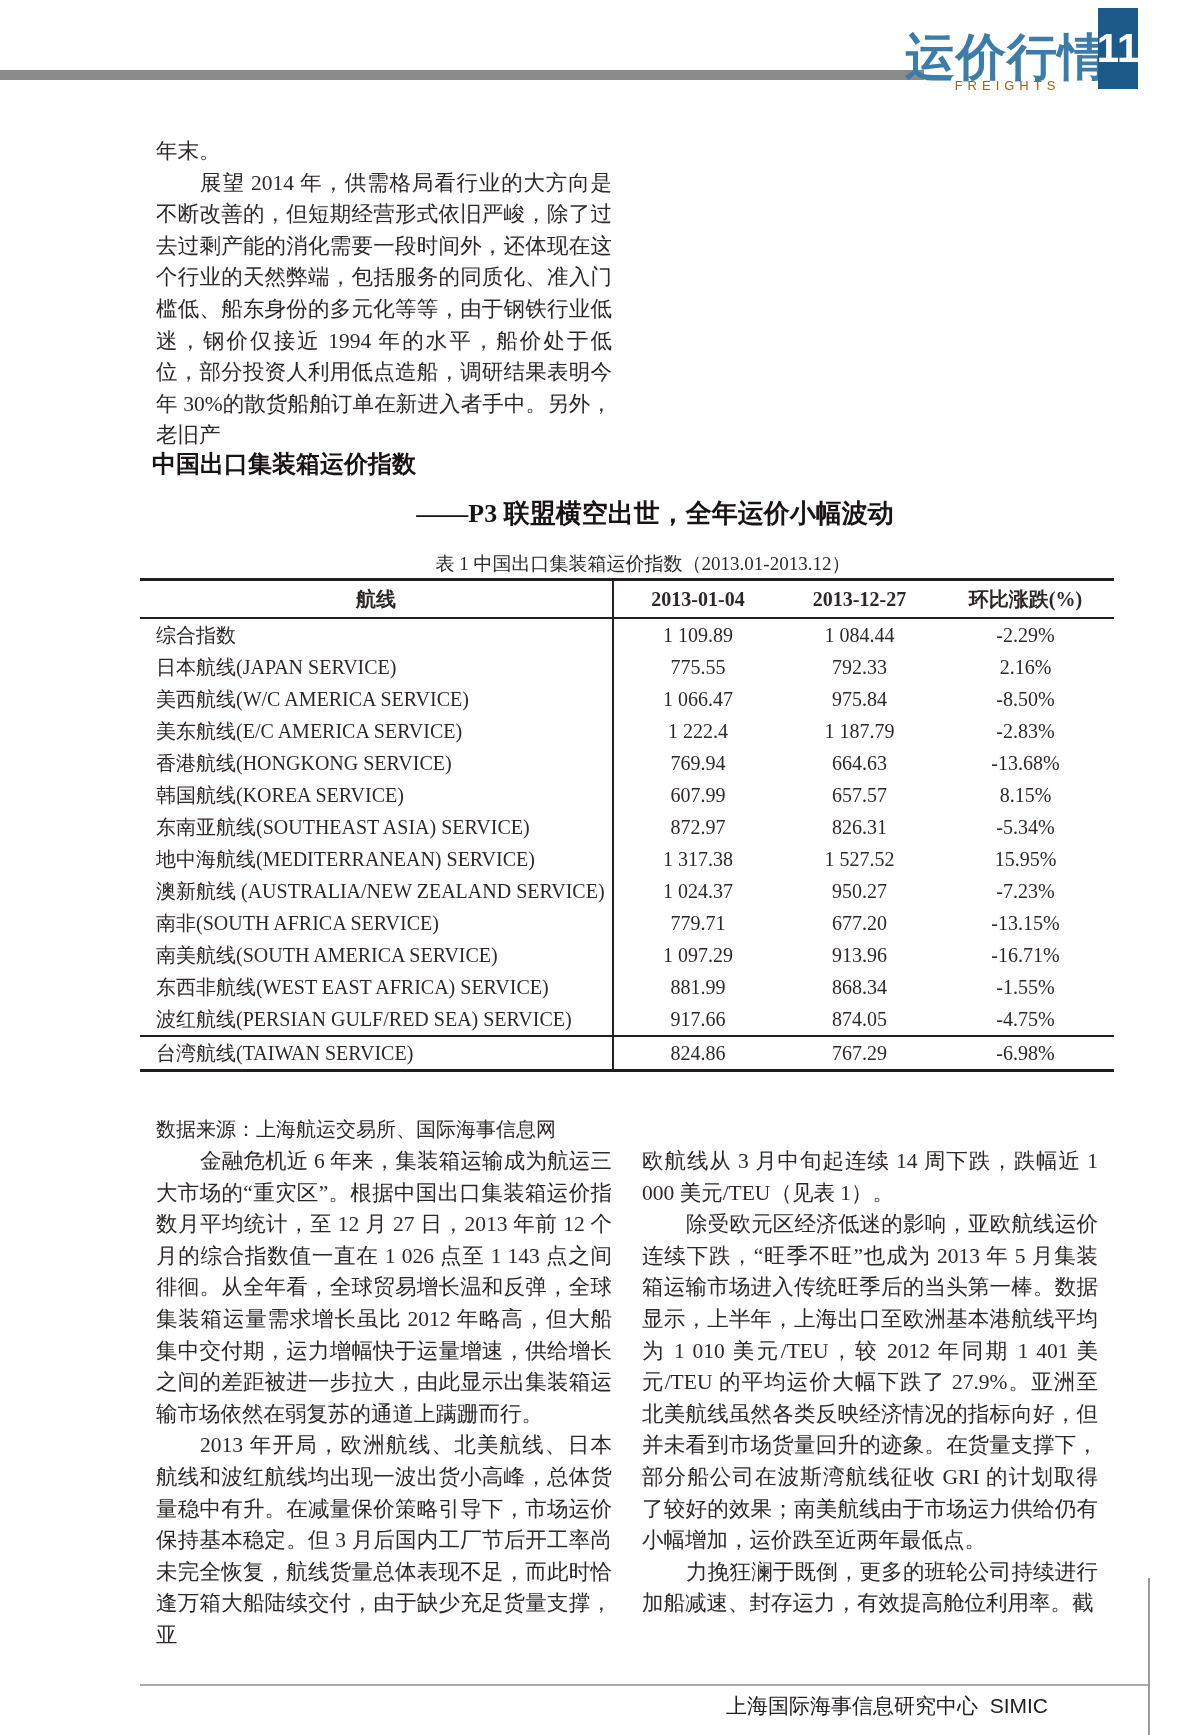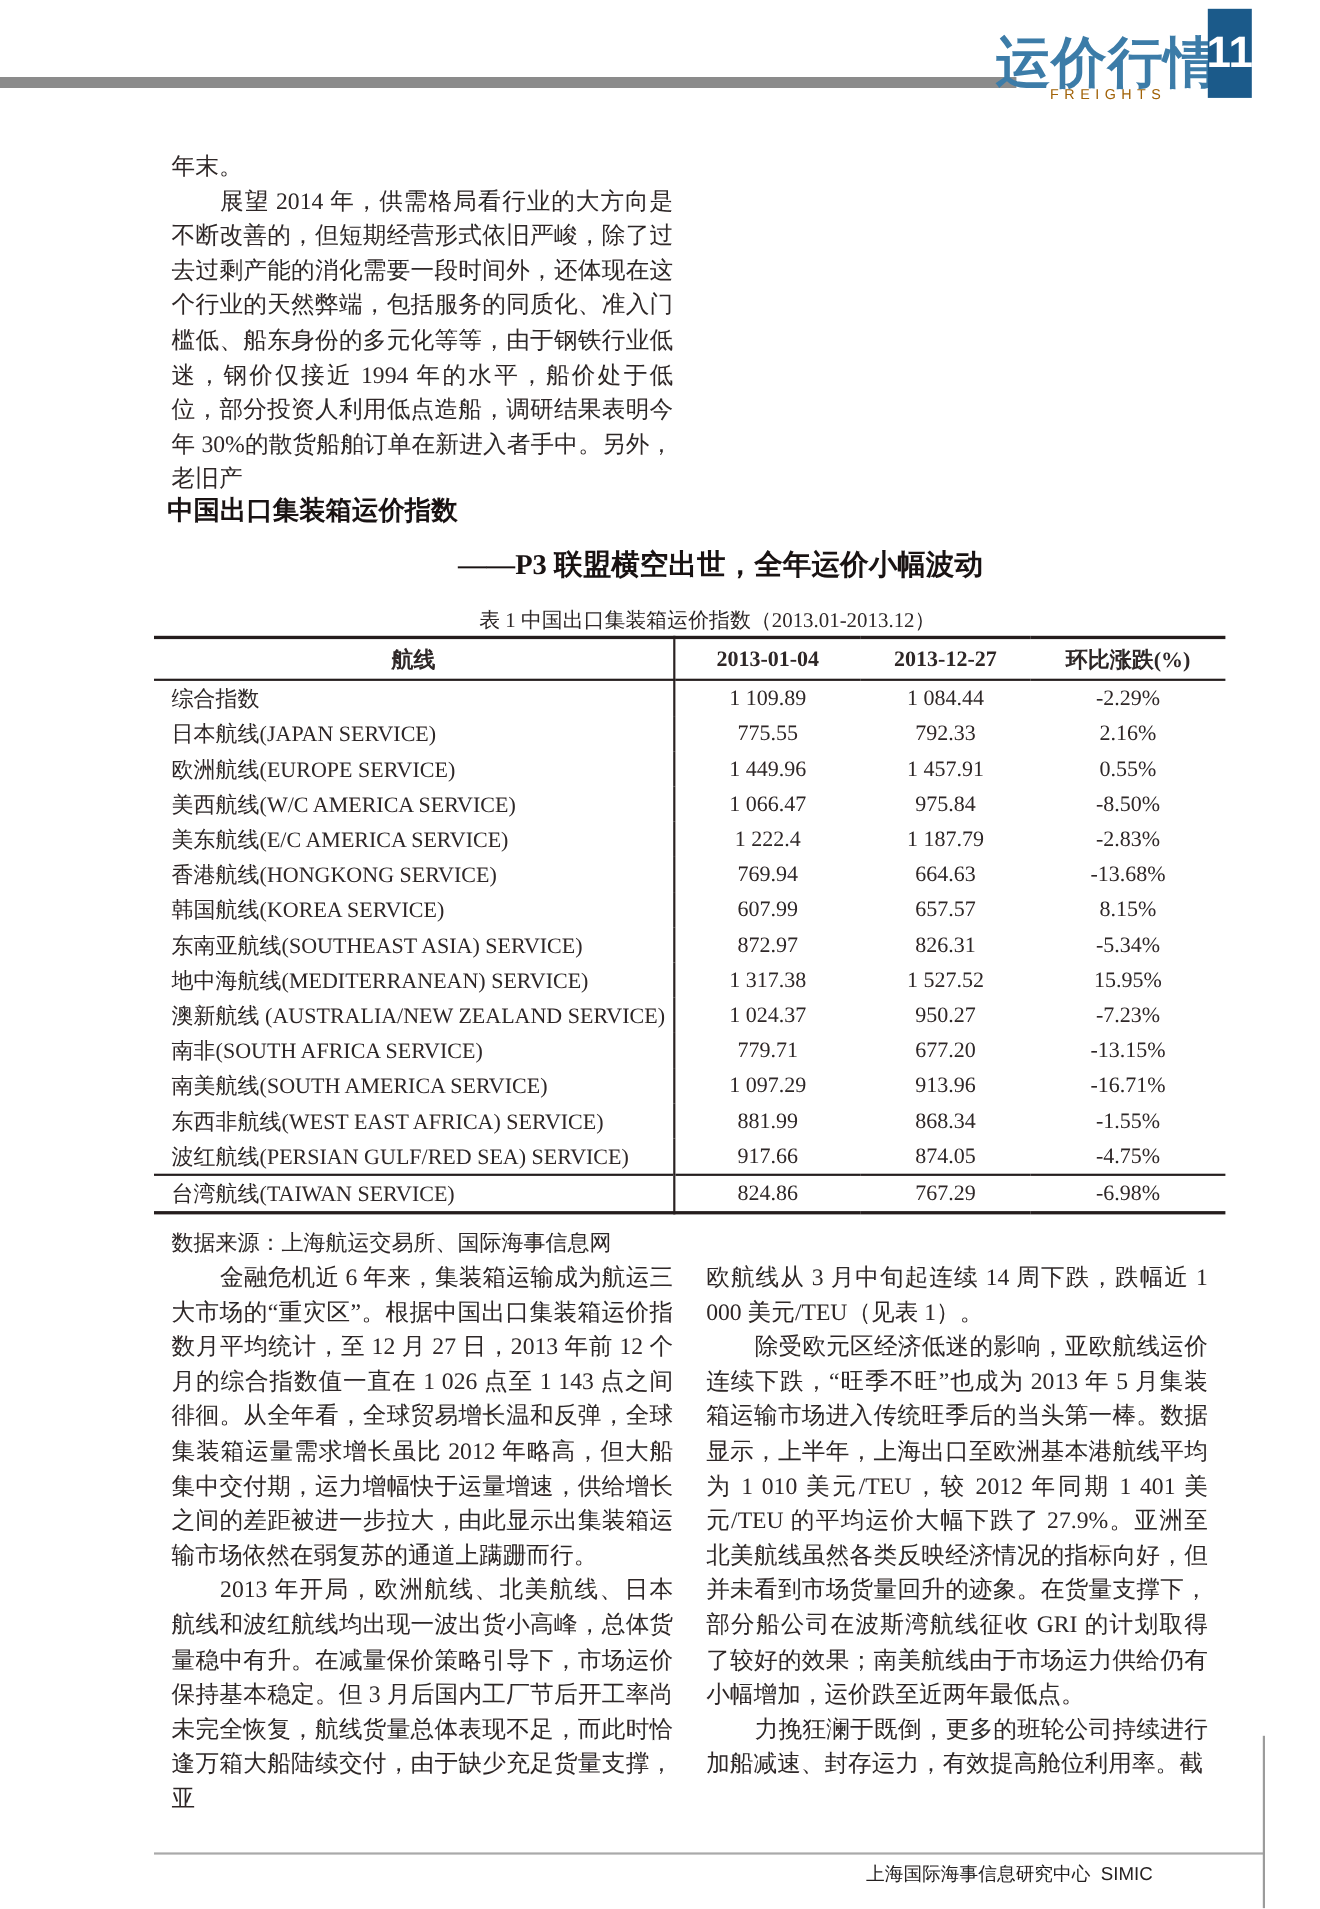--- a/index.html
+++ b/index.html
@@ -49,21 +49,21 @@
   .freight-table th.c1 { text-align:center; padding-left:0; }
   .freight-table .c2 { width:168px; text-align:center; }
   .freight-table .c3 { width:155px; text-align:center; }
   .freight-table .c4 { width:177px; text-align:center; }
   .freight-table tr.sep td { border-top:2px solid #241d1d; }
   .source-note { position:absolute; left:156px; top:1116px; font-size:20px; }
   
   .footer-hline { position:absolute; left:140px; top:1684px; width:1010px; height:2px; background:#a9a9a9; }
   .footer-vline { position:absolute; left:1148px; top:1578px; width:2px; height:157px; background:#9b9b9b; }
   .footer-text {
-    position:absolute; right:152px; top:1692px; font-size:17px; color:#242020;
+    position:absolute; right:152px; top:1692px; font-size:21px; color:#242020;
     font-family:"Liberation Sans","DejaVu Sans",sans-serif; white-space:pre;
   }
 </style>
 </head>
 <body>
 
 <div class="page">
 
   <div class="hdr-bar"></div>
   <div class="hdr-title">运价行情</div>
@@ -99,26 +99,20 @@
     <td class="c4">-2.29%</td>
   </tr>
 
   <tr>
     <td class="c1">日本航线(JAPAN SERVICE)</td>
     <td class="c2">775.55</td>
     <td class="c3">792.33</td>
     <td class="c4">2.16%</td>
   </tr>
 
-  <tr>
-    <td class="c1">欧洲航线(EUROPE SERVICE)</td>
-    <td class="c2">1 449.96</td>
-    <td class="c3">1 457.91</td>
-    <td class="c4">0.55%</td>
-  </tr>
 
   <tr>
     <td class="c1">美西航线(W/C AMERICA SERVICE)</td>
     <td class="c2">1 066.47</td>
     <td class="c3">975.84</td>
     <td class="c4">-8.50%</td>
   </tr>
 
   <tr>
     <td class="c1">美东航线(E/C AMERICA SERVICE)</td>

